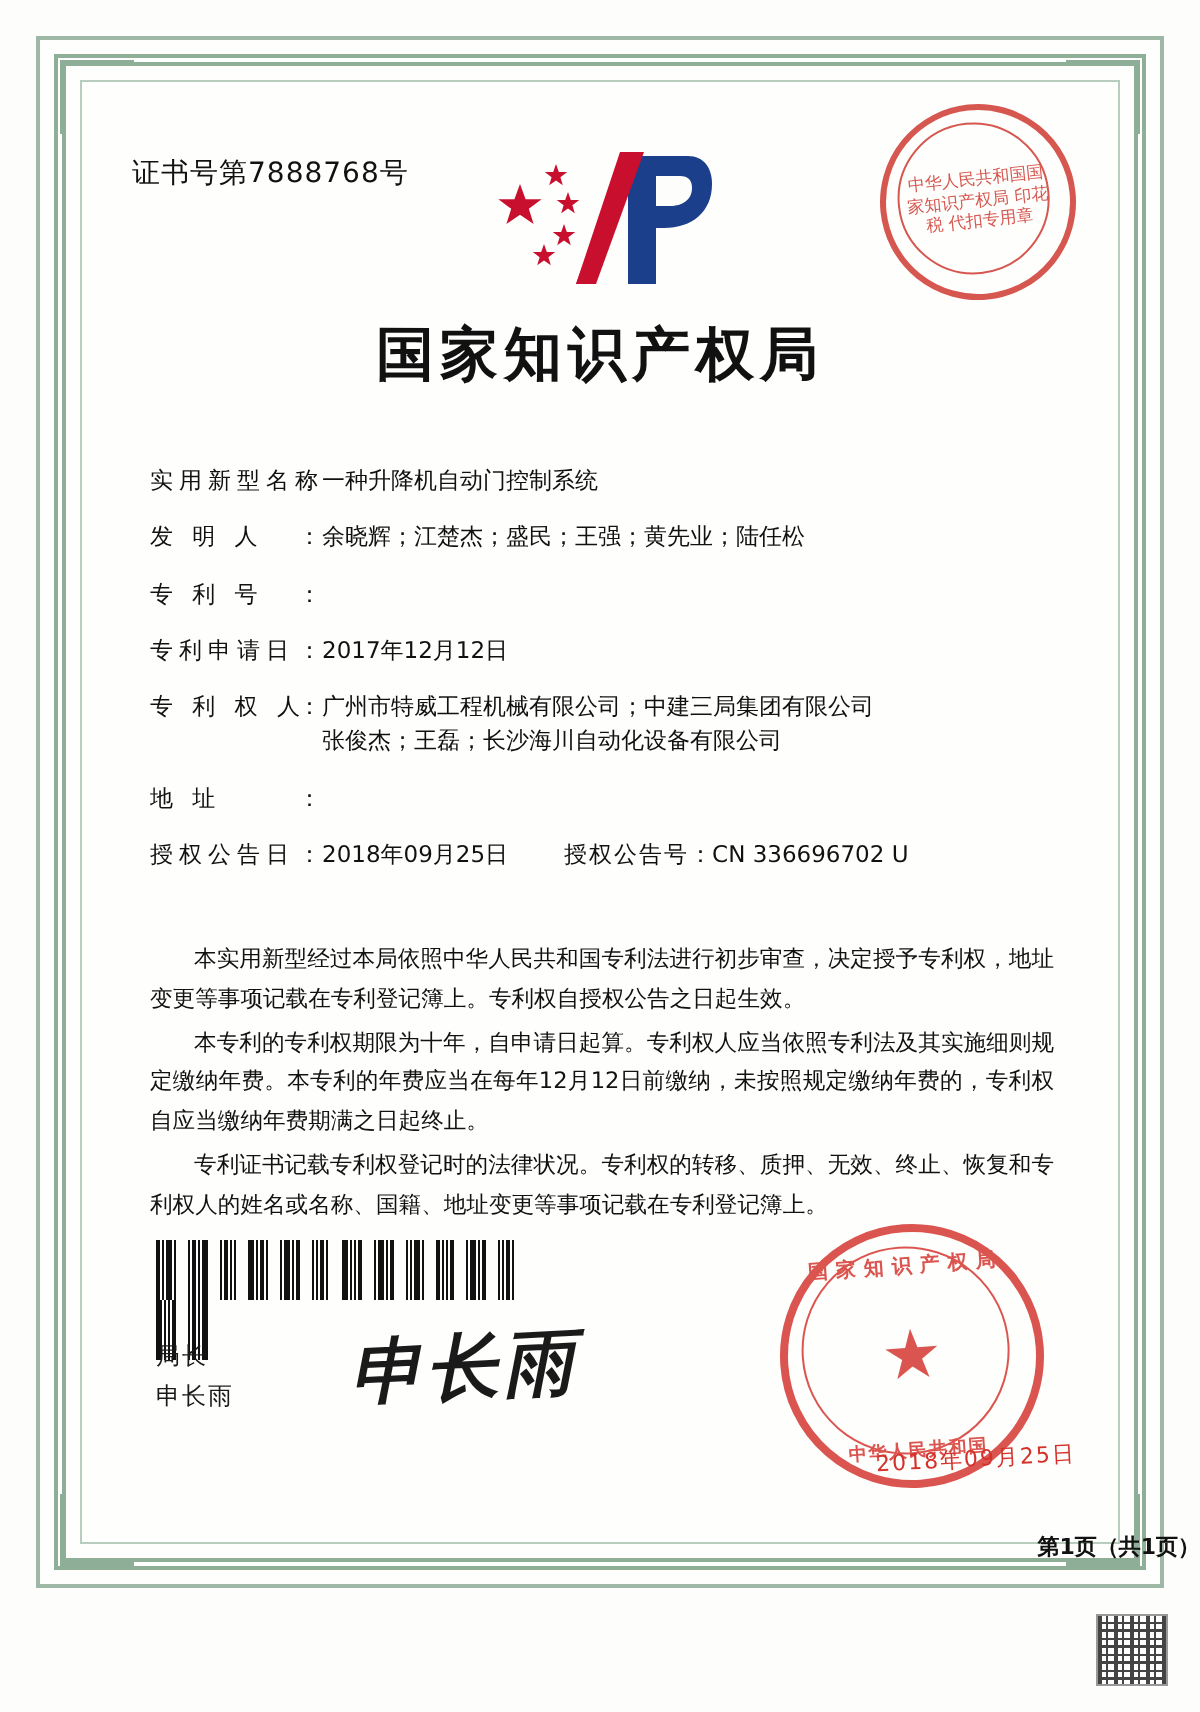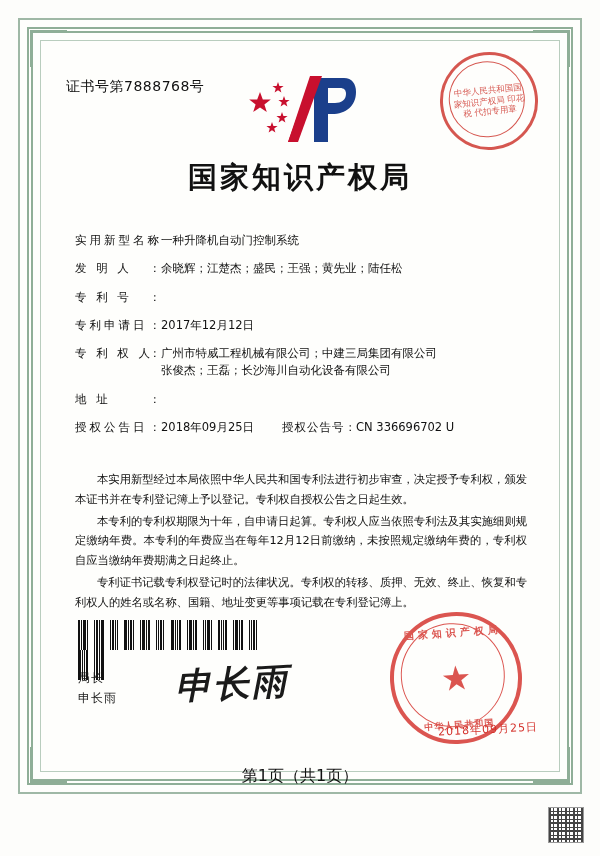--- a/index.html
+++ b/index.html
@@ -246,23 +246,24 @@
     top: 722px;
     font-size: 11px;
     color: #d4312b;
     letter-spacing: 1px;
     transform: rotate(-3deg);
   }
   .page-num {
     position: absolute;
     left: 0; right: 0;
     top: 766px;
-    text-align: center;
-    font-size: 16px;
+    text-align: right;
+    font-size: 11px;
     color: #111;
+    font-weight: bold;
   }
   
   .footer {
     position: absolute;
     left: 0; right: 0;
     bottom: 8px;
     height: 46px;
     display: flex;
     align-items: center;
     justify-content: flex-end;
@@ -364,21 +365,21 @@
         <span>2018年09月25日</span>
         <span class="right-label">授权公告号</span>
         <span>：</span>
         <span>CN 336696702 U</span>
       </div>
     </div>
 
   </div>
 
   <div class="paragraphs">
-    <p>本实用新型经过本局依照中华人民共和国专利法进行初步审查，决定授予专利权，颁发本证书并在专利登记簿上予以登记。专利权自授权公告之日起生效。</p>
+    <p>本实用新型经过本局依照中华人民共和国专利法进行初步审查，决定授予专利权，地址变更等事项记载在专利登记簿上。专利权自授权公告之日起生效。</p>
     <p>本专利的专利权期限为十年，自申请日起算。专利权人应当依照专利法及其实施细则规定缴纳年费。本专利的年费应当在每年12月12日前缴纳，未按照规定缴纳年费的，专利权自应当缴纳年费期满之日起终止。</p>
     <p>专利证书记载专利权登记时的法律状况。专利权的转移、质押、无效、终止、恢复和专利权人的姓名或名称、国籍、地址变更等事项记载在专利登记簿上。</p>
   </div>
 
   <div class="barcode">
     <span style="width:2px"></span><span></span><span style="width:3px"></span><span></span>
     <span style="width:1px"></span><span style="width:2px"></span><span></span><span style="width:3px"></span>
     <span></span><span style="width:2px"></span><span></span><span style="width:1px"></span>
     <span style="width:3px"></span><span></span><span style="width:2px"></span><span></span>
     <span style="width:1px"></span><span style="width:3px"></span><span></span><span style="width:2px"></span>

